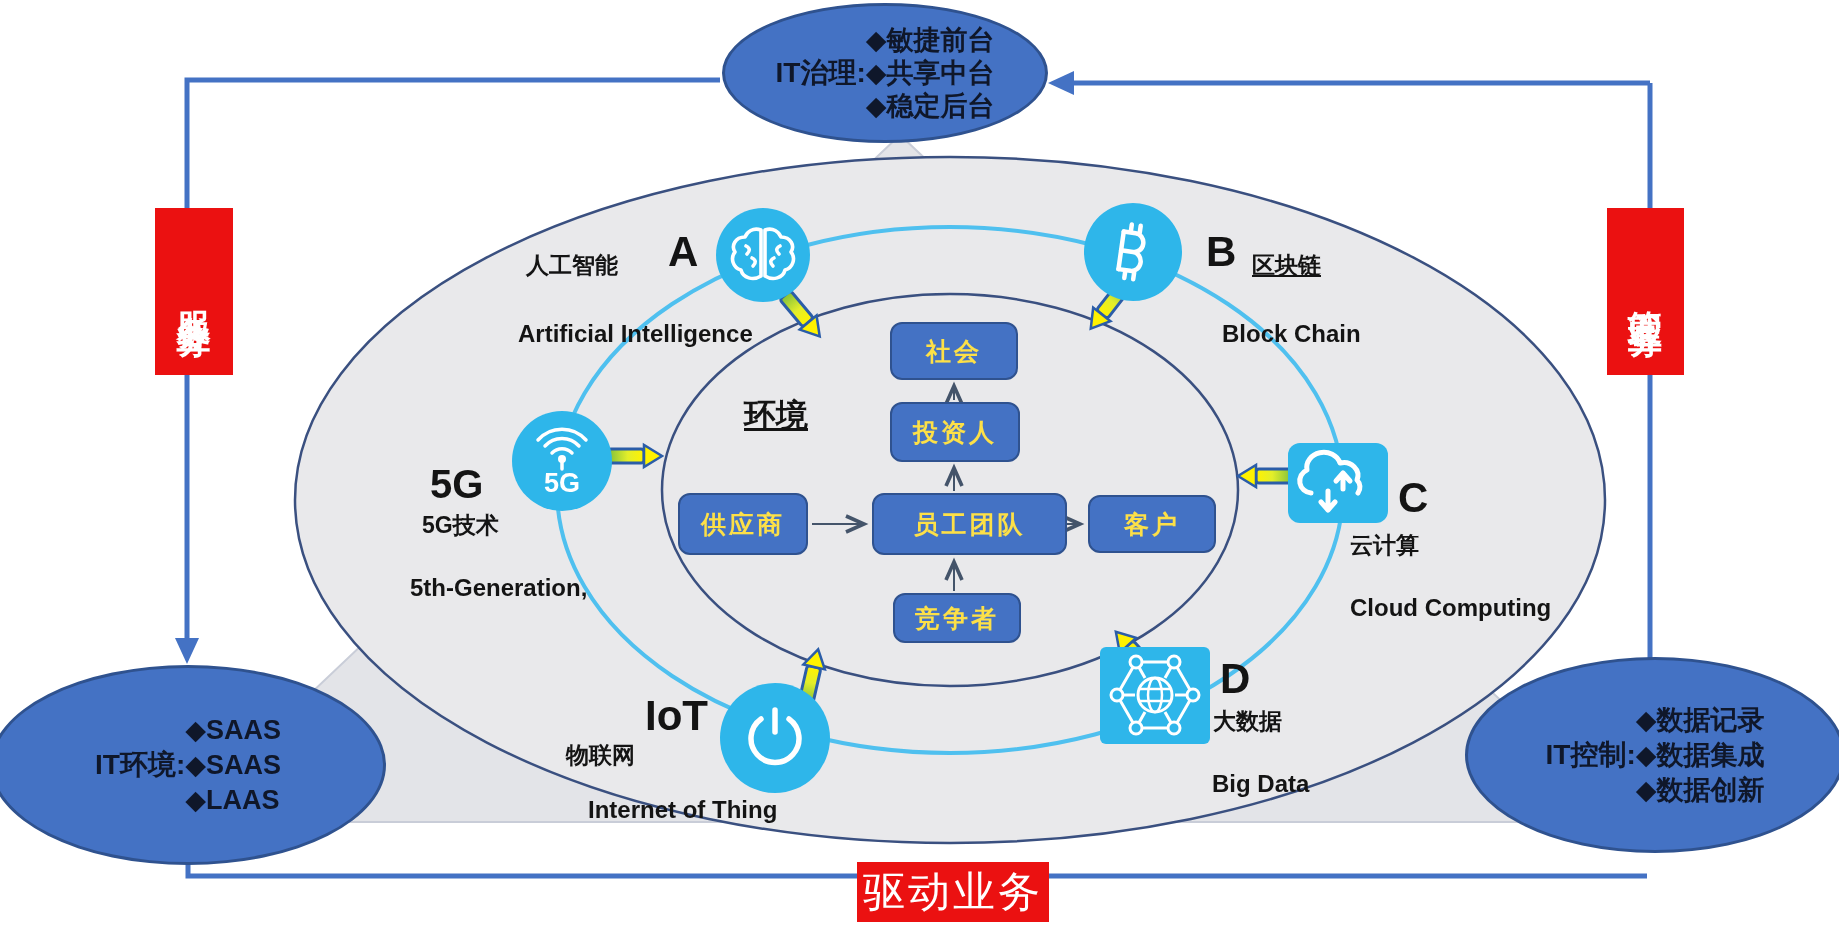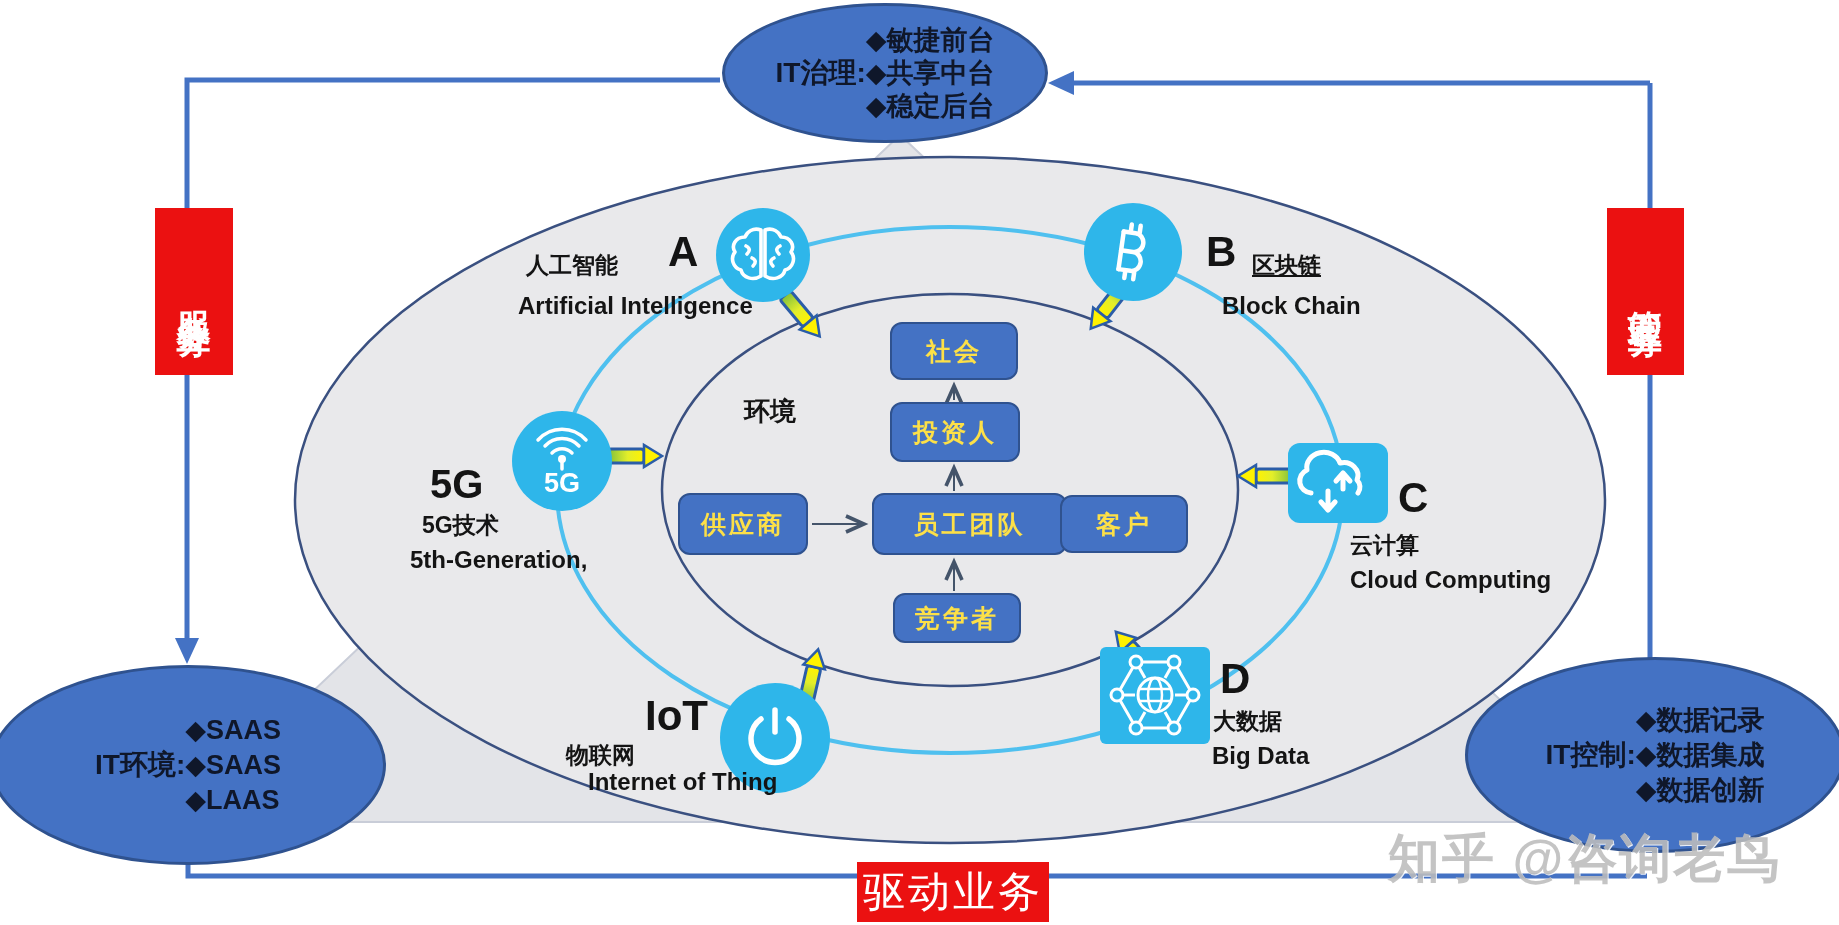--- a/index.html
+++ b/index.html
@@ -16,21 +16,21 @@
   .vlabel{background:#EB1111;color:#fff;font-weight:bold;font-size:34px;
       writing-mode:vertical-rl;text-orientation:upright;display:flex;align-items:center;justify-content:center;
       letter-spacing:4px;box-sizing:border-box;}
   .hlabel{background:#EB1111;color:#fff;font-weight:normal;font-size:42px;
       display:flex;align-items:center;justify-content:center;letter-spacing:3px;box-sizing:border-box;}
   .node{background:#4472C4;border:2px solid #2F528F;border-radius:12px;color:#fde047;
       display:flex;align-items:center;justify-content:center;font-size:25px;font-weight:bold;
       letter-spacing:3px;box-sizing:border-box;white-space:nowrap;}
   .letter{font-size:42px;font-weight:bold;color:#141414;white-space:nowrap;}
   .zh{font-size:23px;font-weight:bold;color:#141414;white-space:nowrap;}
-  .en{font-size:24px;font-weight:bold;color:#141414;white-space:nowrap;}
+  .en{font-size:24px;font-weight:bold;color:#141414;white-space:nowrap;margin-top:28px;}
   .icon-text{color:#fff;font-weight:bold;font-size:27px;text-align:center;}
   .watermark{color:#BDBDBD;opacity:0.88;font-size:52px;font-weight:bold;white-space:nowrap;
       letter-spacing:2px;text-shadow:1px 1px 0 #fff;}
 </style>
 </head>
 <body>
 
 <div id="stage">
 
   <svg class="abs" style="left:0;top:0;" width="1839" height="925" viewBox="0 0 1839 925">
@@ -205,24 +205,24 @@
       <div>◆数据记录</div>
       <div>◆数据集成</div>
       <div>◆数据创新</div>
     </div>
   </div>
 
   <div class="abs node" style="left:890px;top:322px;width:128px;height:58px;">社会</div>
   <div class="abs node" style="left:890px;top:402px;width:130px;height:60px;">投资人</div>
   <div class="abs node" style="left:678px;top:493px;width:130px;height:62px;">供应商</div>
   <div class="abs node" style="left:872px;top:493px;width:195px;height:62px;">员工团队</div>
-  <div class="abs node" style="left:1060px;top:495px;width:128px;height:58px;">客户</div>
+  <div class="abs node" style="left:1088px;top:495px;width:128px;height:58px;">客户</div>
   <div class="abs node" style="left:893px;top:593px;width:128px;height:50px;">竞争者</div>
 
-  <div class="abs zh" style="left:744px;top:394px;font-size:26px;">环境</div>
+  <div class="abs zh" style="left:744px;top:394px;font-size:32px;text-decoration:underline;">环境</div>
 
   <div class="abs letter" style="left:668px;top:228px;">A</div>
   <div class="abs zh" style="left:526px;top:250px;">人工智能</div>
   <div class="abs en" style="left:518px;top:292px;">Artificial Intelligence</div>
 
   <div class="abs letter" style="left:1206px;top:228px;">B</div>
   <div class="abs zh" style="left:1252px;top:250px;text-decoration:underline;">区块链</div>
   <div class="abs en" style="left:1222px;top:292px;">Block Chain</div>
 
   <div class="abs letter" style="left:1398px;top:474px;">C</div>
@@ -236,15 +236,14 @@
   <div class="abs letter" style="left:430px;top:462px;font-size:40px;">5G</div>
   <div class="abs zh" style="left:422px;top:510px;">5G技术</div>
   <div class="abs en" style="left:410px;top:546px;">5th-Generation,</div>
 
   <div class="abs letter" style="left:645px;top:692px;">IoT</div>
   <div class="abs zh" style="left:566px;top:740px;">物联网</div>
   <div class="abs en" style="left:588px;top:768px;">Internet of Thing</div>
 
   <div class="abs icon-text" style="left:532px;top:468px;width:60px;">5G</div>
 
-  <div class="abs watermark" style="left:1388px;top:824px;">知乎 @咨询老鸟</div>
 
 </div>
 
 </body></html>

